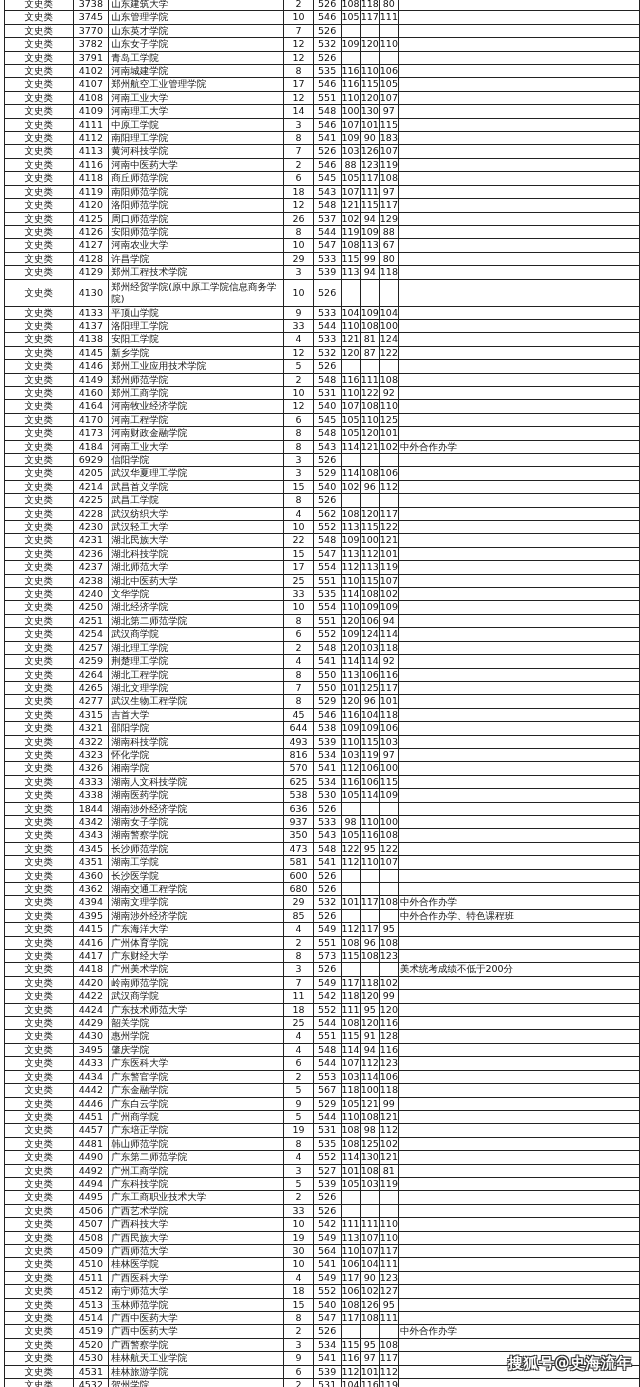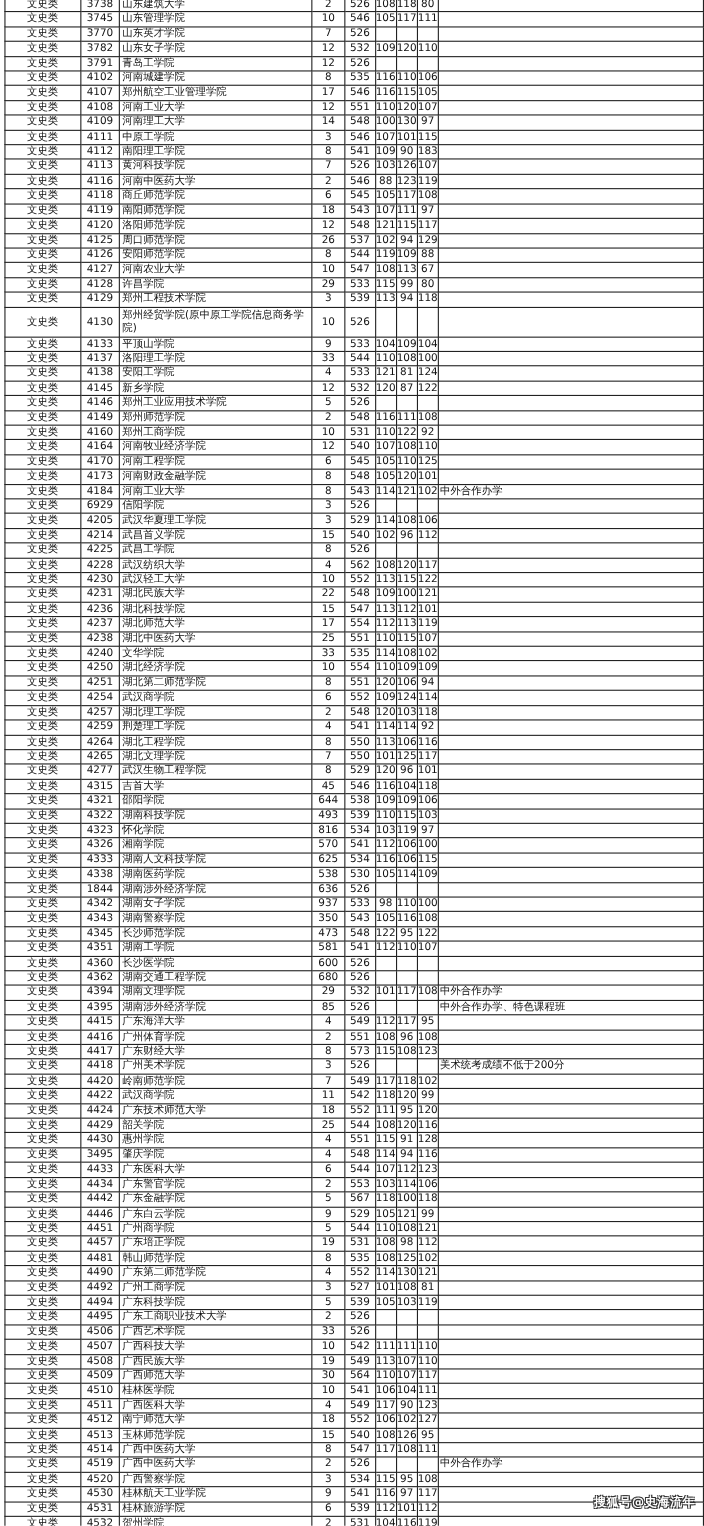--- a/index.html
+++ b/index.html
@@ -11,21 +11,21 @@
   td.code { width: 33px; text-align: center; }
   td.name { width: 174px; text-align: left; padding-left: 2px; }
   td.name.wrapcell { white-space: normal; line-height: 12px; }
   td.plan { width: 27px; text-align: center; }
   td.score { width: 25px; text-align: center; }
   td.s1 { width: 16px; text-align: center; padding: 0; }
   td.s2 { width: 13px; text-align: center; padding: 0; }
   td.s3 { width: 15px; text-align: center; padding: 0; }
   td.note { width: 243px; text-align: left; padding-left: 1px; }
   tr.tall td { height: 26px; line-height: 12px; }
-  .watermark { position: absolute; right: 8px; bottom: 14px; font-size: 11px; font-weight: bold; color: #ffffff; letter-spacing: 0.5px;
+  .watermark { position: absolute; right: 8px; bottom: 14px; font-size: 15px; font-weight: bold; color: #ffffff; letter-spacing: 0.5px;
     text-shadow: -1px -1px 0 #333, 1px -1px 0 #333, -1px 1px 0 #333, 1px 1px 0 #333; background: transparent; }
 </style>
 </head>
 <body>
 
 <div class="wrap">
   <table>
     <tbody id="tbody">
         <tr>
           <td class="cat">文史类</td>

